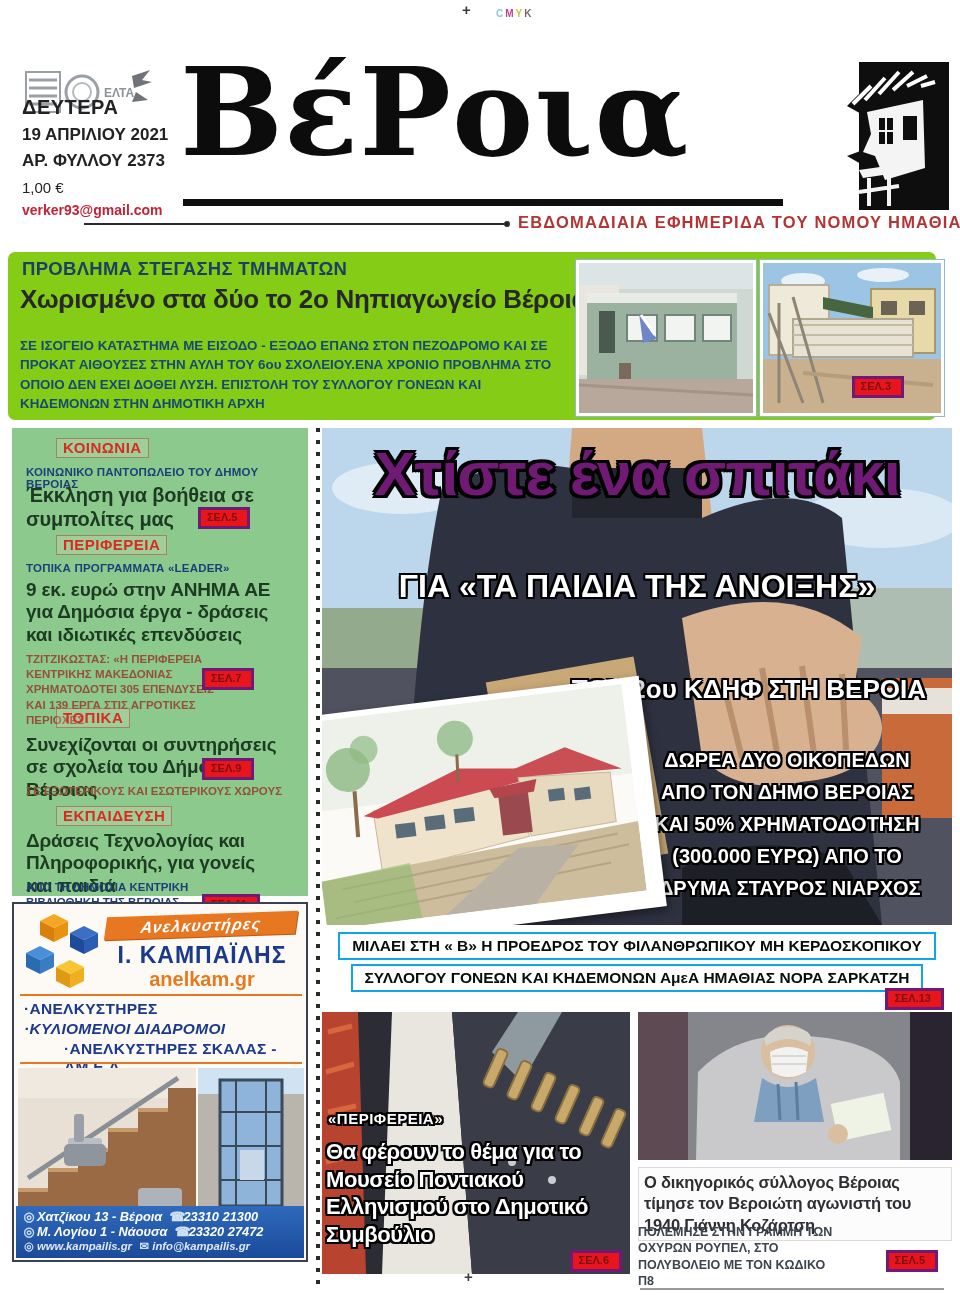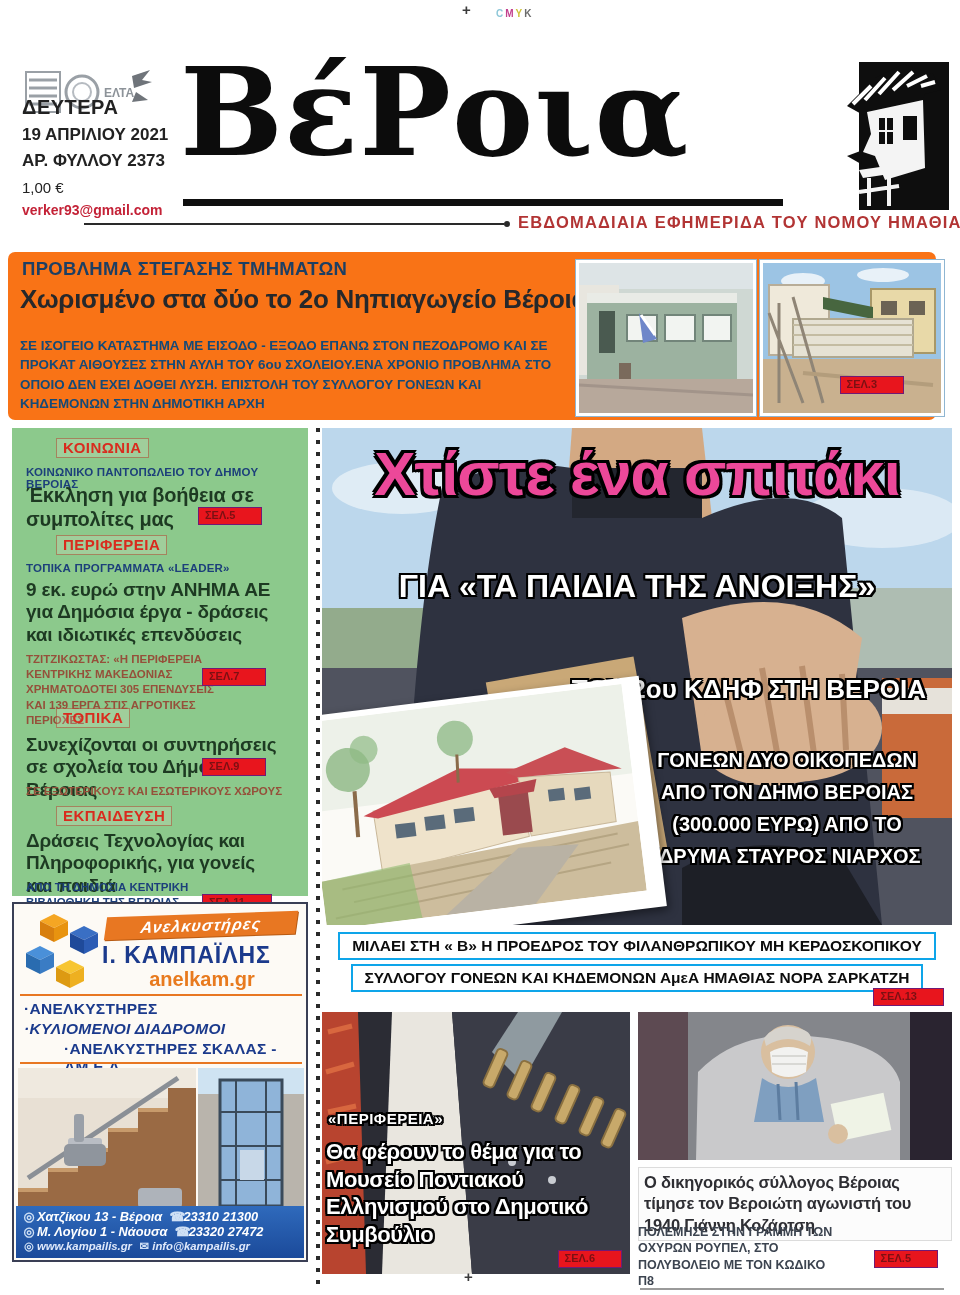--- a/index.html
+++ b/index.html
@@ -20,25 +20,25 @@
   .issue-info .mail{font-size:14px;font-weight:700;color:#c42237;}
   .masthead-title{left:180px;top:48px;width:620px;font-family:"DejaVu Serif", serif;
       font-weight:700;font-size:122px;line-height:1.05;color:#0c0c0c;
       letter-spacing:1px;white-space:nowrap;}
   .masthead-bar{left:183px;top:199px;width:600px;height:7px;background:#0f0f0f;}
   .leader-line{left:84px;top:223px;width:420px;border-top:2px solid #2a2a2a;}
   .leader-line::after{content:"";position:absolute;right:-6px;top:-4px;width:6px;height:6px;border-radius:50%;background:#2a2a2a;}
   .tagline{left:518px;top:213px;font-size:16.5px;font-weight:700;color:#b23434;letter-spacing:1.2px;white-space:nowrap;}
 
   
-  .tag{display:inline-block;background:#e8151d;border:1px solid #701a75;color:#7c1013;
-       font-size:11px;font-weight:700;padding:1px 26px 2px 6px;line-height:1.2;white-space:nowrap;}
-
-  
-  .top-band{left:8px;top:252px;width:928px;height:168px;background:#f97316;border-radius:7px;}
+  .tag{display:inline-block;background:#e8151d;border:3px solid #701a75;color:#7c1013;
+       font-size:11px;font-weight:700;padding:1px 10px 2px 6px;line-height:1.2;white-space:nowrap;}
+
+  
+  .top-band{left:8px;top:252px;width:928px;height:168px;background:#84cc16;border-radius:7px;}
   .top-kicker{left:14px;top:6px;font-size:18.5px;font-weight:700;color:#1d3f63;letter-spacing:.3px;}
   .top-headline{left:12px;top:32px;font-size:26px;font-weight:700;color:#26282b;white-space:nowrap;letter-spacing:-.3px;}
   .top-deck{left:12px;top:84px;width:552px;font-size:13.4px;font-weight:700;color:#154a77;line-height:1.45;}
   .tphoto{top:8px;height:150px;border:3px solid #fff;box-shadow:0 0 0 1px #8fb6d2;}
   .tphotoA{left:568px;width:174px;}
   .tphotoB{left:752px;width:178px;}
 
   
   .sidebar{left:12px;top:428px;width:296px;height:468px;background:#8cc98c;}
   .s-label{position:absolute;display:inline-block;color:#d92b1e;font-weight:700;font-size:15px;
@@ -50,40 +50,40 @@
   .s-sub.navy{color:#1c3f7a;}
 
   
   .dots{left:316px;top:428px;width:4px;height:860px;
         background:repeating-linear-gradient(180deg,#2a2a2a 0 4px,transparent 4px 12px);}
 
   
   .main-photo{left:322px;top:428px;width:630px;height:497px;overflow:hidden;}
   .outline-w{color:#fff;text-shadow:-2px -2px 0 #000,2px -2px 0 #000,-2px 2px 0 #000,2px 2px 0 #000,
              -2px 0 0 #000,2px 0 0 #000,0 -2px 0 #000,0 2px 0 #000;}
-  .outline-w-big{color:#ec4899;text-shadow:-3px -3px 0 #000,3px -3px 0 #000,-3px 3px 0 #000,3px 3px 0 #000,
+  .outline-w-big{color:#701a75;text-shadow:-3px -3px 0 #000,3px -3px 0 #000,-3px 3px 0 #000,3px 3px 0 #000,
              -3px 0 0 #000,3px 0 0 #000,0 -3px 0 #000,0 3px 0 #000;}
   .m-h1{left:0;top:10px;width:100%;text-align:center;font-size:62px;font-weight:700;letter-spacing:-1px;white-space:nowrap;}
   .m-h2{left:0;top:140px;width:100%;text-align:center;font-size:32px;font-weight:700;white-space:nowrap;}
   .m-h3{left:0;top:198px;width:100%;text-align:center;font-size:23px;font-weight:700;white-space:nowrap;}
   .m-h4{right:26px;top:246px;font-size:26px;font-weight:700;white-space:nowrap;}
   .m-side{right:4px;top:316px;width:322px;text-align:center;font-size:20px;font-weight:700;line-height:1.6;}
   .inset-card{left:-14px;top:268px;width:334px;height:220px;background:#fff;padding:6px;
               transform:rotate(-7deg);box-shadow:2px 4px 10px rgba(0,0,0,.45);}
   .main-strip{left:322px;top:930px;width:630px;text-align:center;}
   .strip-line{display:inline-block;background:#fff;color:#0c0c0c;font-weight:700;font-size:15.5px;
               padding:3px 12px;border:2px solid #0ea5e9;margin:2px 0;white-space:nowrap;}
   .main-tag{right:16px;top:988px;}
 
   
   .ad-box{left:12px;top:902px;width:296px;height:360px;background:#fdfaf5;border:2px solid #3a3f55;box-sizing:border-box;}
   .ad-ribbon{position:absolute;left:92px;top:10px;width:190px;height:23px;background:#e87722;
              transform:skewX(-10deg) rotate(-2deg);text-align:center;color:#fff;font-style:italic;
              font-weight:700;font-size:16px;line-height:23px;letter-spacing:1px;box-shadow:1px 1px 0 #b85a12;}
-  .ad-name{position:absolute;left:88px;top:38px;width:200px;text-align:left;font-size:23px;font-weight:700;
+  .ad-name{position:absolute;left:88px;top:38px;width:200px;text-align:center;font-size:23px;font-weight:700;
            color:#1b3a8c;letter-spacing:1px;}
   .ad-site{position:absolute;left:88px;top:64px;width:200px;text-align:center;font-size:20px;font-weight:700;color:#e87a1e;}
   .ad-rule{position:absolute;left:6px;width:282px;height:2px;background:#e87722;}
   .ad-li{position:absolute;left:10px;font-size:15.5px;font-weight:700;color:#1b3a8c;letter-spacing:.3px;}
   .ad-band{position:absolute;left:2px;bottom:2px;width:288px;height:52px;background:linear-gradient(180deg,#2f6abc,#1b4a9a);
            color:#fff;font-style:italic;font-weight:700;font-size:12.8px;line-height:1.2;padding-top:3px;box-sizing:border-box;}
   .ad-band .row{padding-left:7px;white-space:nowrap;}
   .ad-band .row.small{font-size:11.3px;color:#dfe9fb;}
   .ad-band .ico{display:inline-block;width:12px;text-align:center;margin-right:2px;color:#cfe0f5;font-style:normal;}
 
@@ -241,22 +241,23 @@
       <rect x="560" y="260" width="70" height="26" fill="#e6e2da"></rect>
       <path d="M0 430 L120 497 L0 497 Z" fill="#6da05a"></path>
       <path d="M360 440 Q430 400 520 430 L560 497 L360 497 Z" fill="#1d1f26"></path>
     </svg>
 
     <div class="abs m-h1 outline-w-big">Χτίστε ένα σπιτάκι</div>
     <div class="abs m-h2 outline-w">ΓΙΑ «ΤΑ ΠΑΙΔΙΑ ΤΗΣ ΑΝΟΙΞΗΣ»</div>
     <div class="abs m-h4 outline-w">ΤΟΥ 2ου ΚΔΗΦ ΣΤΗ ΒΕΡΟΙΑ</div>
 
     <div class="abs m-side outline-w">
-      <div>ΓΟΝΕΩΝ ΔΥΟ ΟΙΚΟΠΕΔΩΝ</div>
+      <div>ΔΩΡΕΑ ΔΥΟ ΟΙΚΟΠΕΔΩΝ</div>
       <div>ΑΠΟ ΤΟΝ ΔΗΜΟ ΒΕΡΟΙΑΣ</div>
+      <div>ΚΑΙ 50% ΧΡΗΜΑΤΟΔΟΤΗΣΗ</div>
       <div>(300.000 ΕΥΡΩ) ΑΠΟ ΤΟ</div>
       <div>ΙΔΡΥΜΑ ΣΤΑΥΡΟΣ ΝΙΑΡΧΟΣ</div>
     </div>
 
     <div class="abs inset-card">
       <svg width="322" height="208" viewBox="0 0 322 208">
         <rect width="322" height="208" fill="#fbfaf6"></rect>
         <rect x="0" y="0" width="322" height="90" fill="#edf1e9"></rect>
         <path d="M60 96 L210 78 L212 140 L62 160 Z" fill="#efe3cb" stroke="#c9b89a" stroke-width="1"></path>
         <path d="M50 100 L150 64 L230 74 L214 84 L64 104 Z" fill="#cc4a52"></path>

